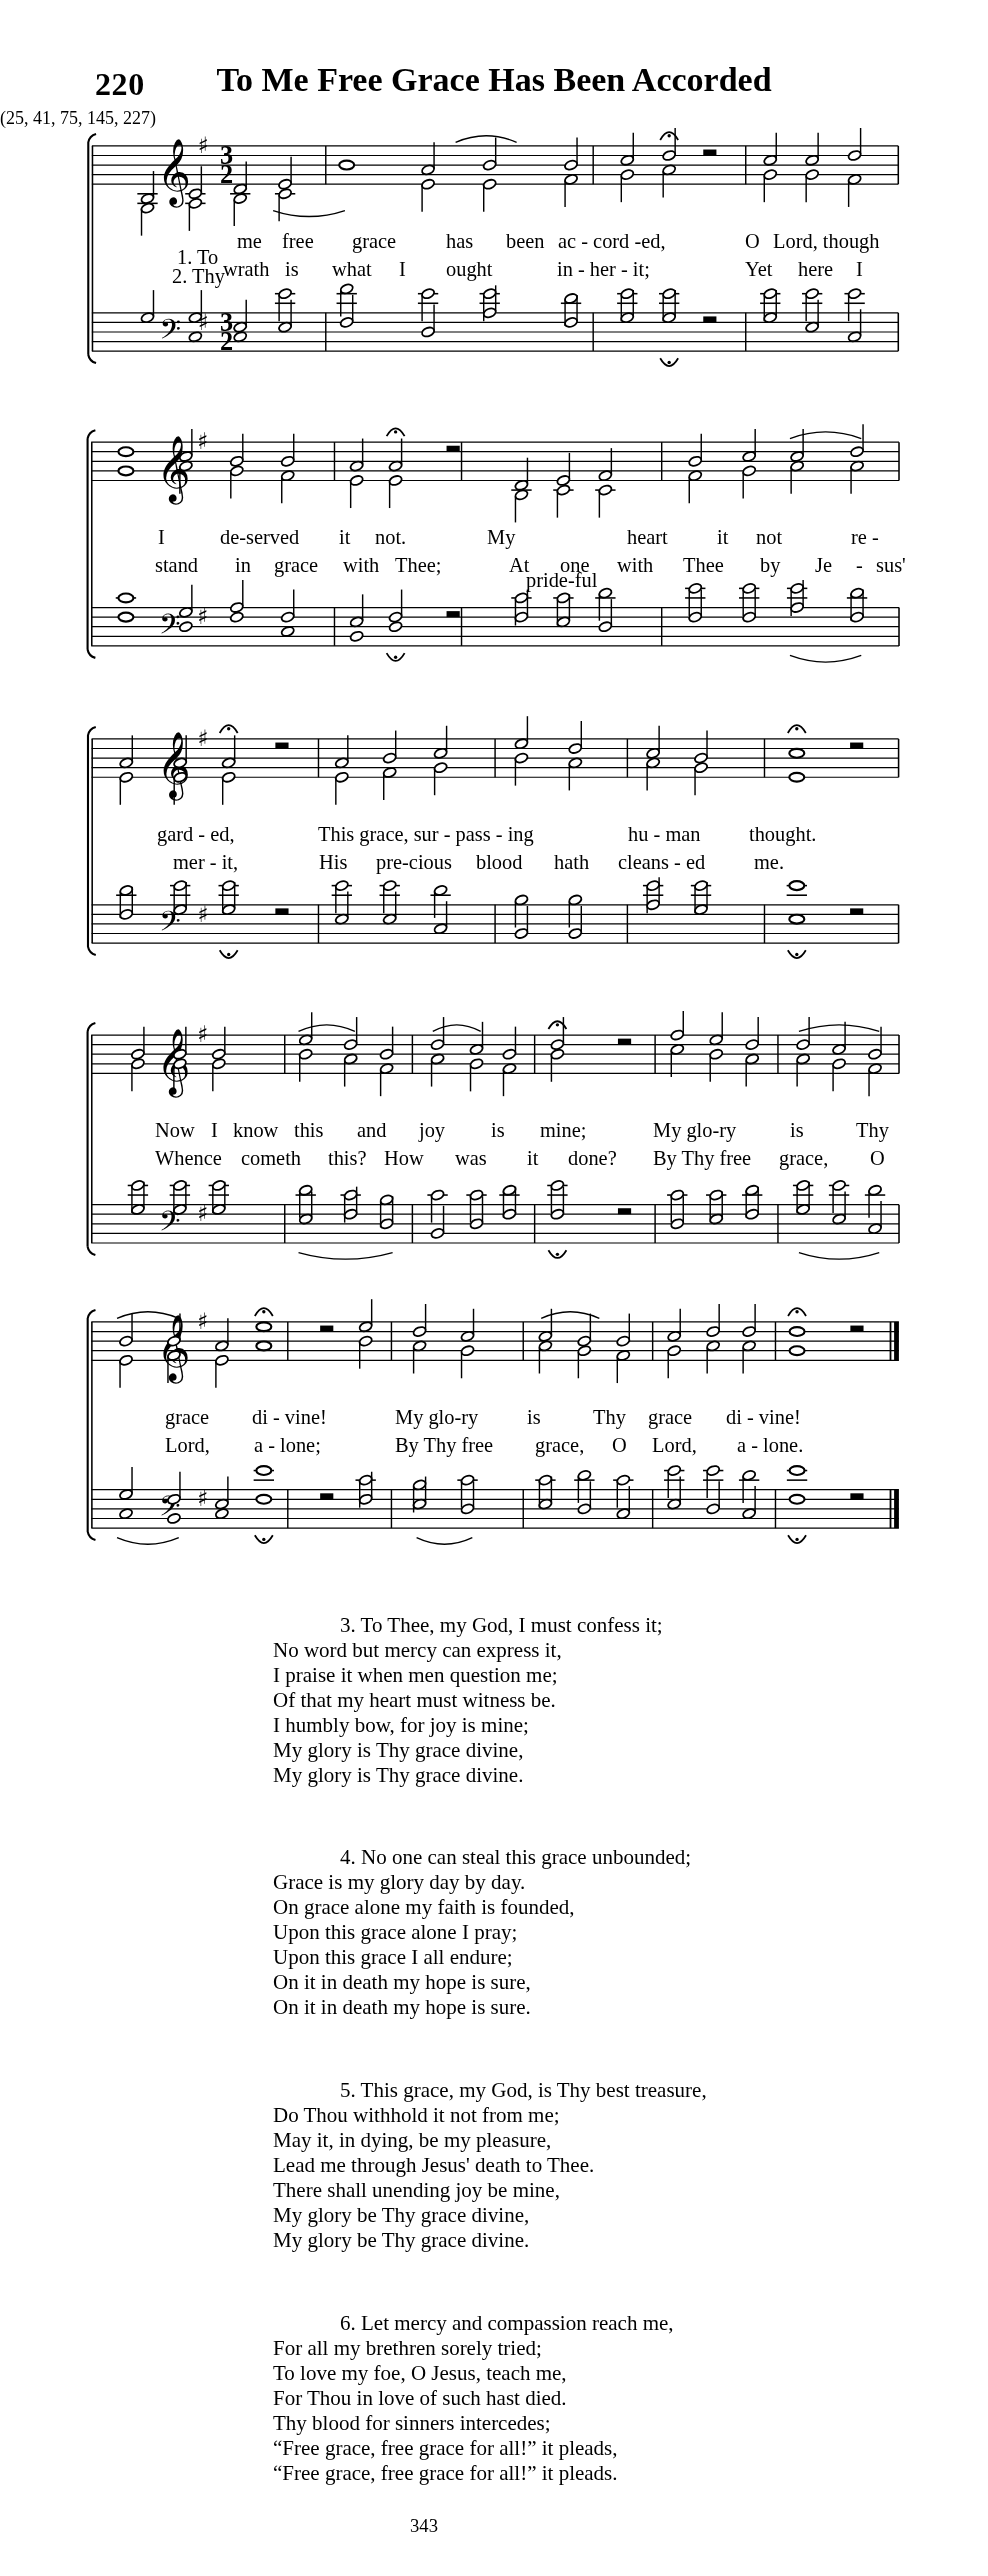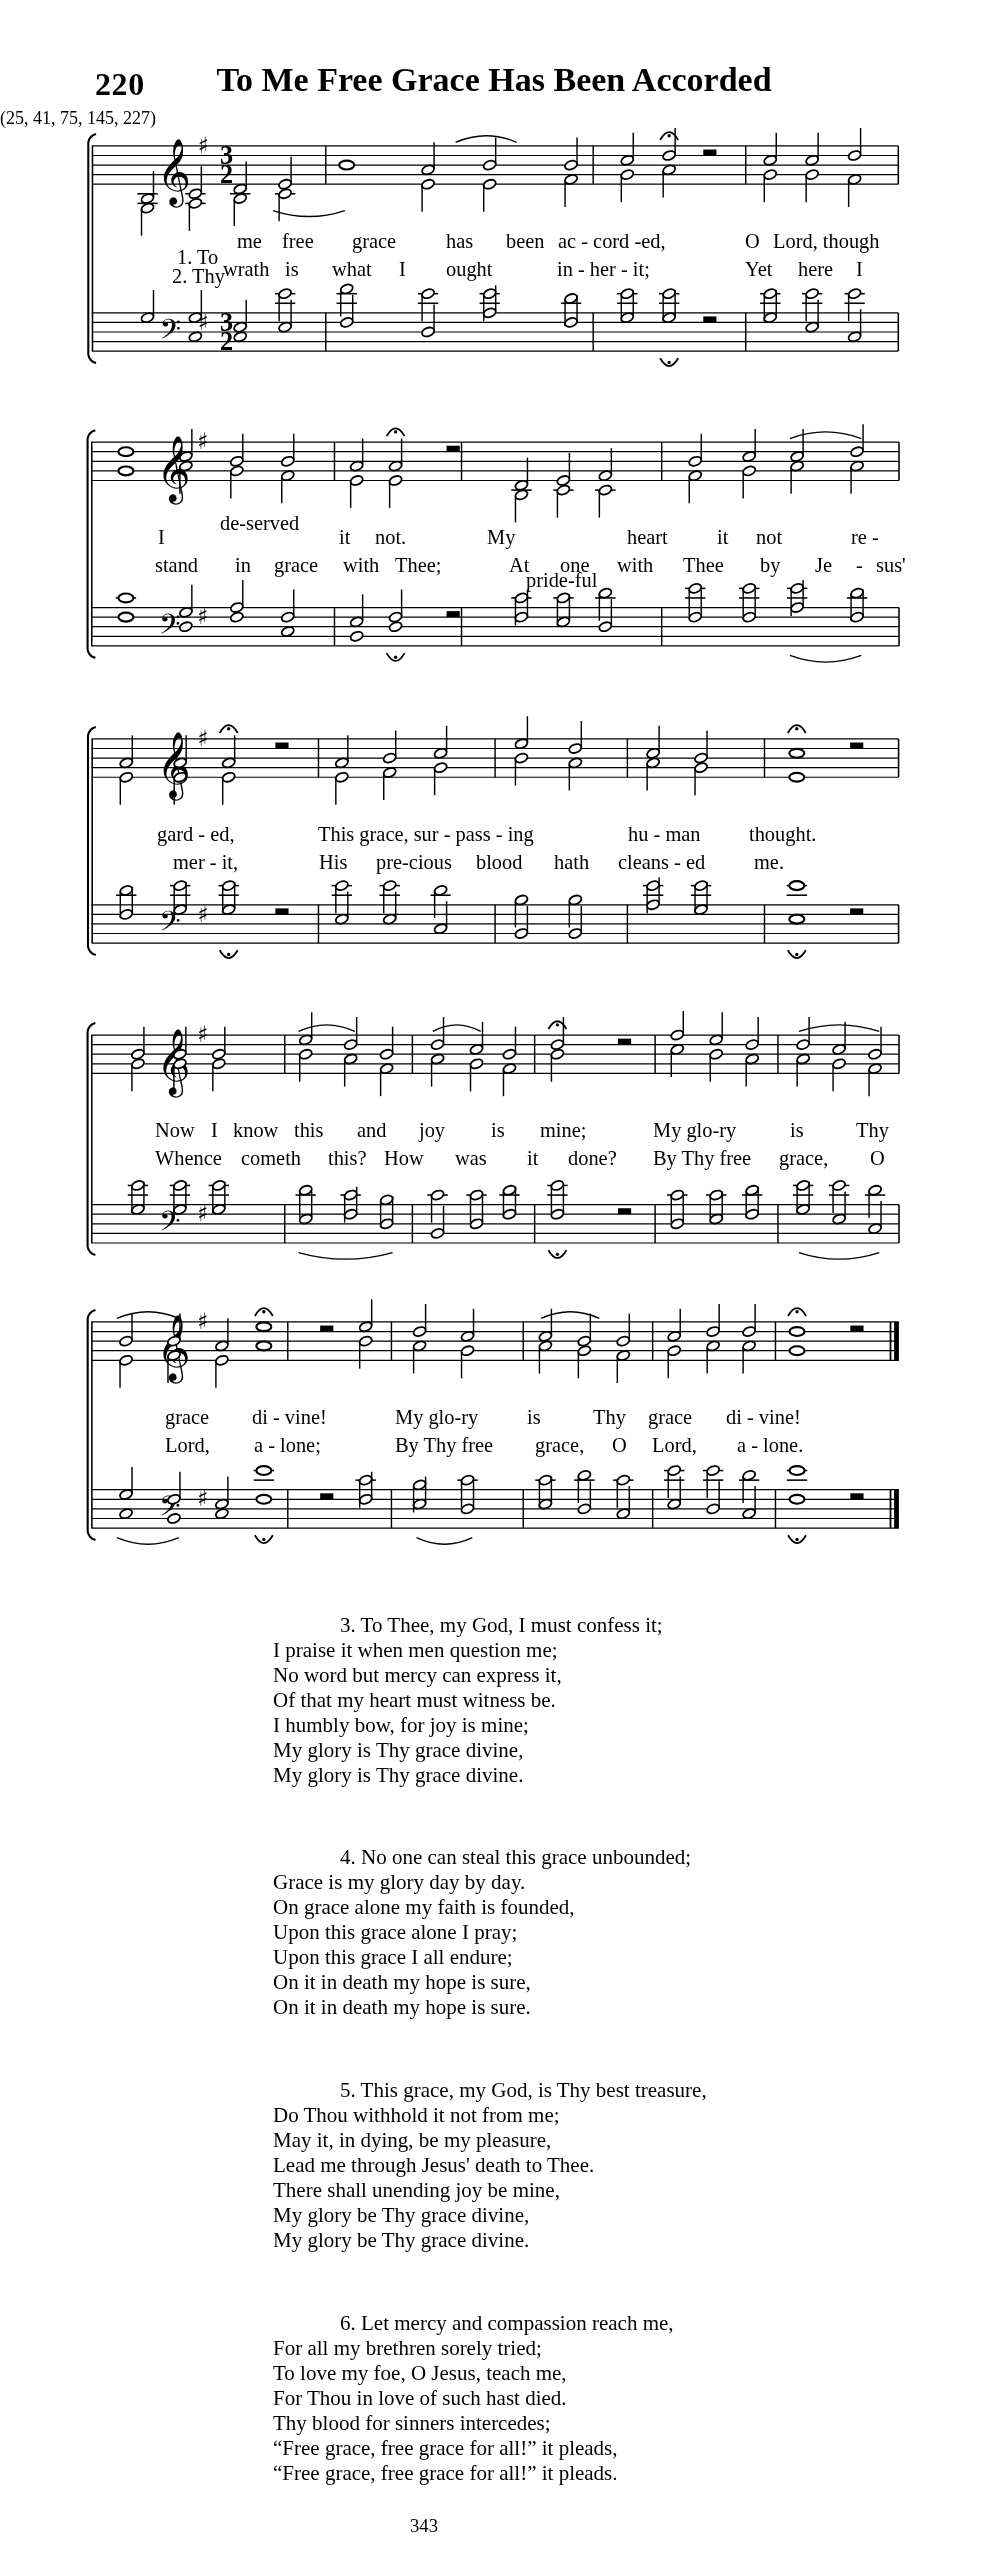--- a/index.html
+++ b/index.html
@@ -345,21 +345,21 @@
         <rect x="630" y="46" width="22" height="10" fill="#000"></rect>
         <rect x="630" y="322" width="22" height="10" fill="#000"></rect>
         <path d="M 530,30 Q 545,4 560,30" fill="none" stroke="#000" stroke-width="3"></path>
         <circle cx="545" cy="23" r="2.8" fill="#000"></circle>
         <path d="M 530,392 Q 545,418 560,392" fill="none" stroke="#000" stroke-width="3"></path>
         <circle cx="545" cy="399" r="2.8" fill="#000"></circle>
         <path d="M 1203,34 Q 1262.5,12 1322,34" fill="none" stroke="#000" stroke-width="2.2"></path>
         <path d="M 1203,396 Q 1262.5,418 1322,396" fill="none" stroke="#000" stroke-width="2.2"></path>
       </svg>
       <span class="lyric-word" style="left: 89px; top: 109px;">I</span>
-      <span class="lyric-word" style="left: 151px; top: 95px; text-align: right;">de-served</span>
+      <span class="lyric-word" style="left: 151px; top: 109px; text-align: right;">de-served</span>
       <span class="lyric-word" style="left: 270px; top: 109px;">it</span>
       <span class="lyric-word" style="left: 306px; top: 109px;">not.</span>
       <span class="lyric-word" style="left: 418px; top: 109px;">My</span>
       <span class="lyric-word" style="left: 457px; top: 109px; margin-top: 43px;">pride-ful</span>
       <span class="lyric-word" style="left: 558px; top: 109px;">heart</span>
       <span class="lyric-word" style="left: 648px; top: 109px;">it</span>
       <span class="lyric-word" style="left: 687px; top: 109px;">not</span>
       <span class="lyric-word" style="left: 782px; top: 109px;">re -</span>
       <span class="lyric-word" style="left: 86px; top: 137px;">stand</span>
       <span class="lyric-word" style="left: 166px; top: 137px;">in</span>
@@ -917,22 +917,22 @@
       <span class="lyric-word" style="left: 326px; top: 137px;">By Thy free</span>
       <span class="lyric-word" style="left: 466px; top: 137px;">grace,</span>
       <span class="lyric-word" style="left: 543px; top: 137px;">O</span>
       <span class="lyric-word" style="left: 583px; top: 137px;">Lord,</span>
       <span class="lyric-word" style="left: 668px; top: 137px;">a - lone.</span>
     </div>
   </div>
 <div id="verses">
     <div class="verse" style="top: 1613px;">
       <div class="verse-line first">3. To Thee, my God, I must confess it;</div>
+      <div class="verse-line">No word but mercy can express it,</div>
       <div class="verse-line">I praise it when men question me;</div>
-      <div class="verse-line">No word but mercy can express it,</div>
       <div class="verse-line">Of that my heart must witness be.</div>
       <div class="verse-line">I humbly bow, for joy is mine;</div>
       <div class="verse-line">My glory is Thy grace divine,</div>
       <div class="verse-line">My glory is Thy grace divine.</div>
     </div>
     <div class="verse" style="top: 1845px;">
       <div class="verse-line first">4. No one can steal this grace unbounded;</div>
       <div class="verse-line">Grace is my glory day by day.</div>
       <div class="verse-line">On grace alone my faith is founded,</div>
       <div class="verse-line">Upon this grace alone I pray;</div>

